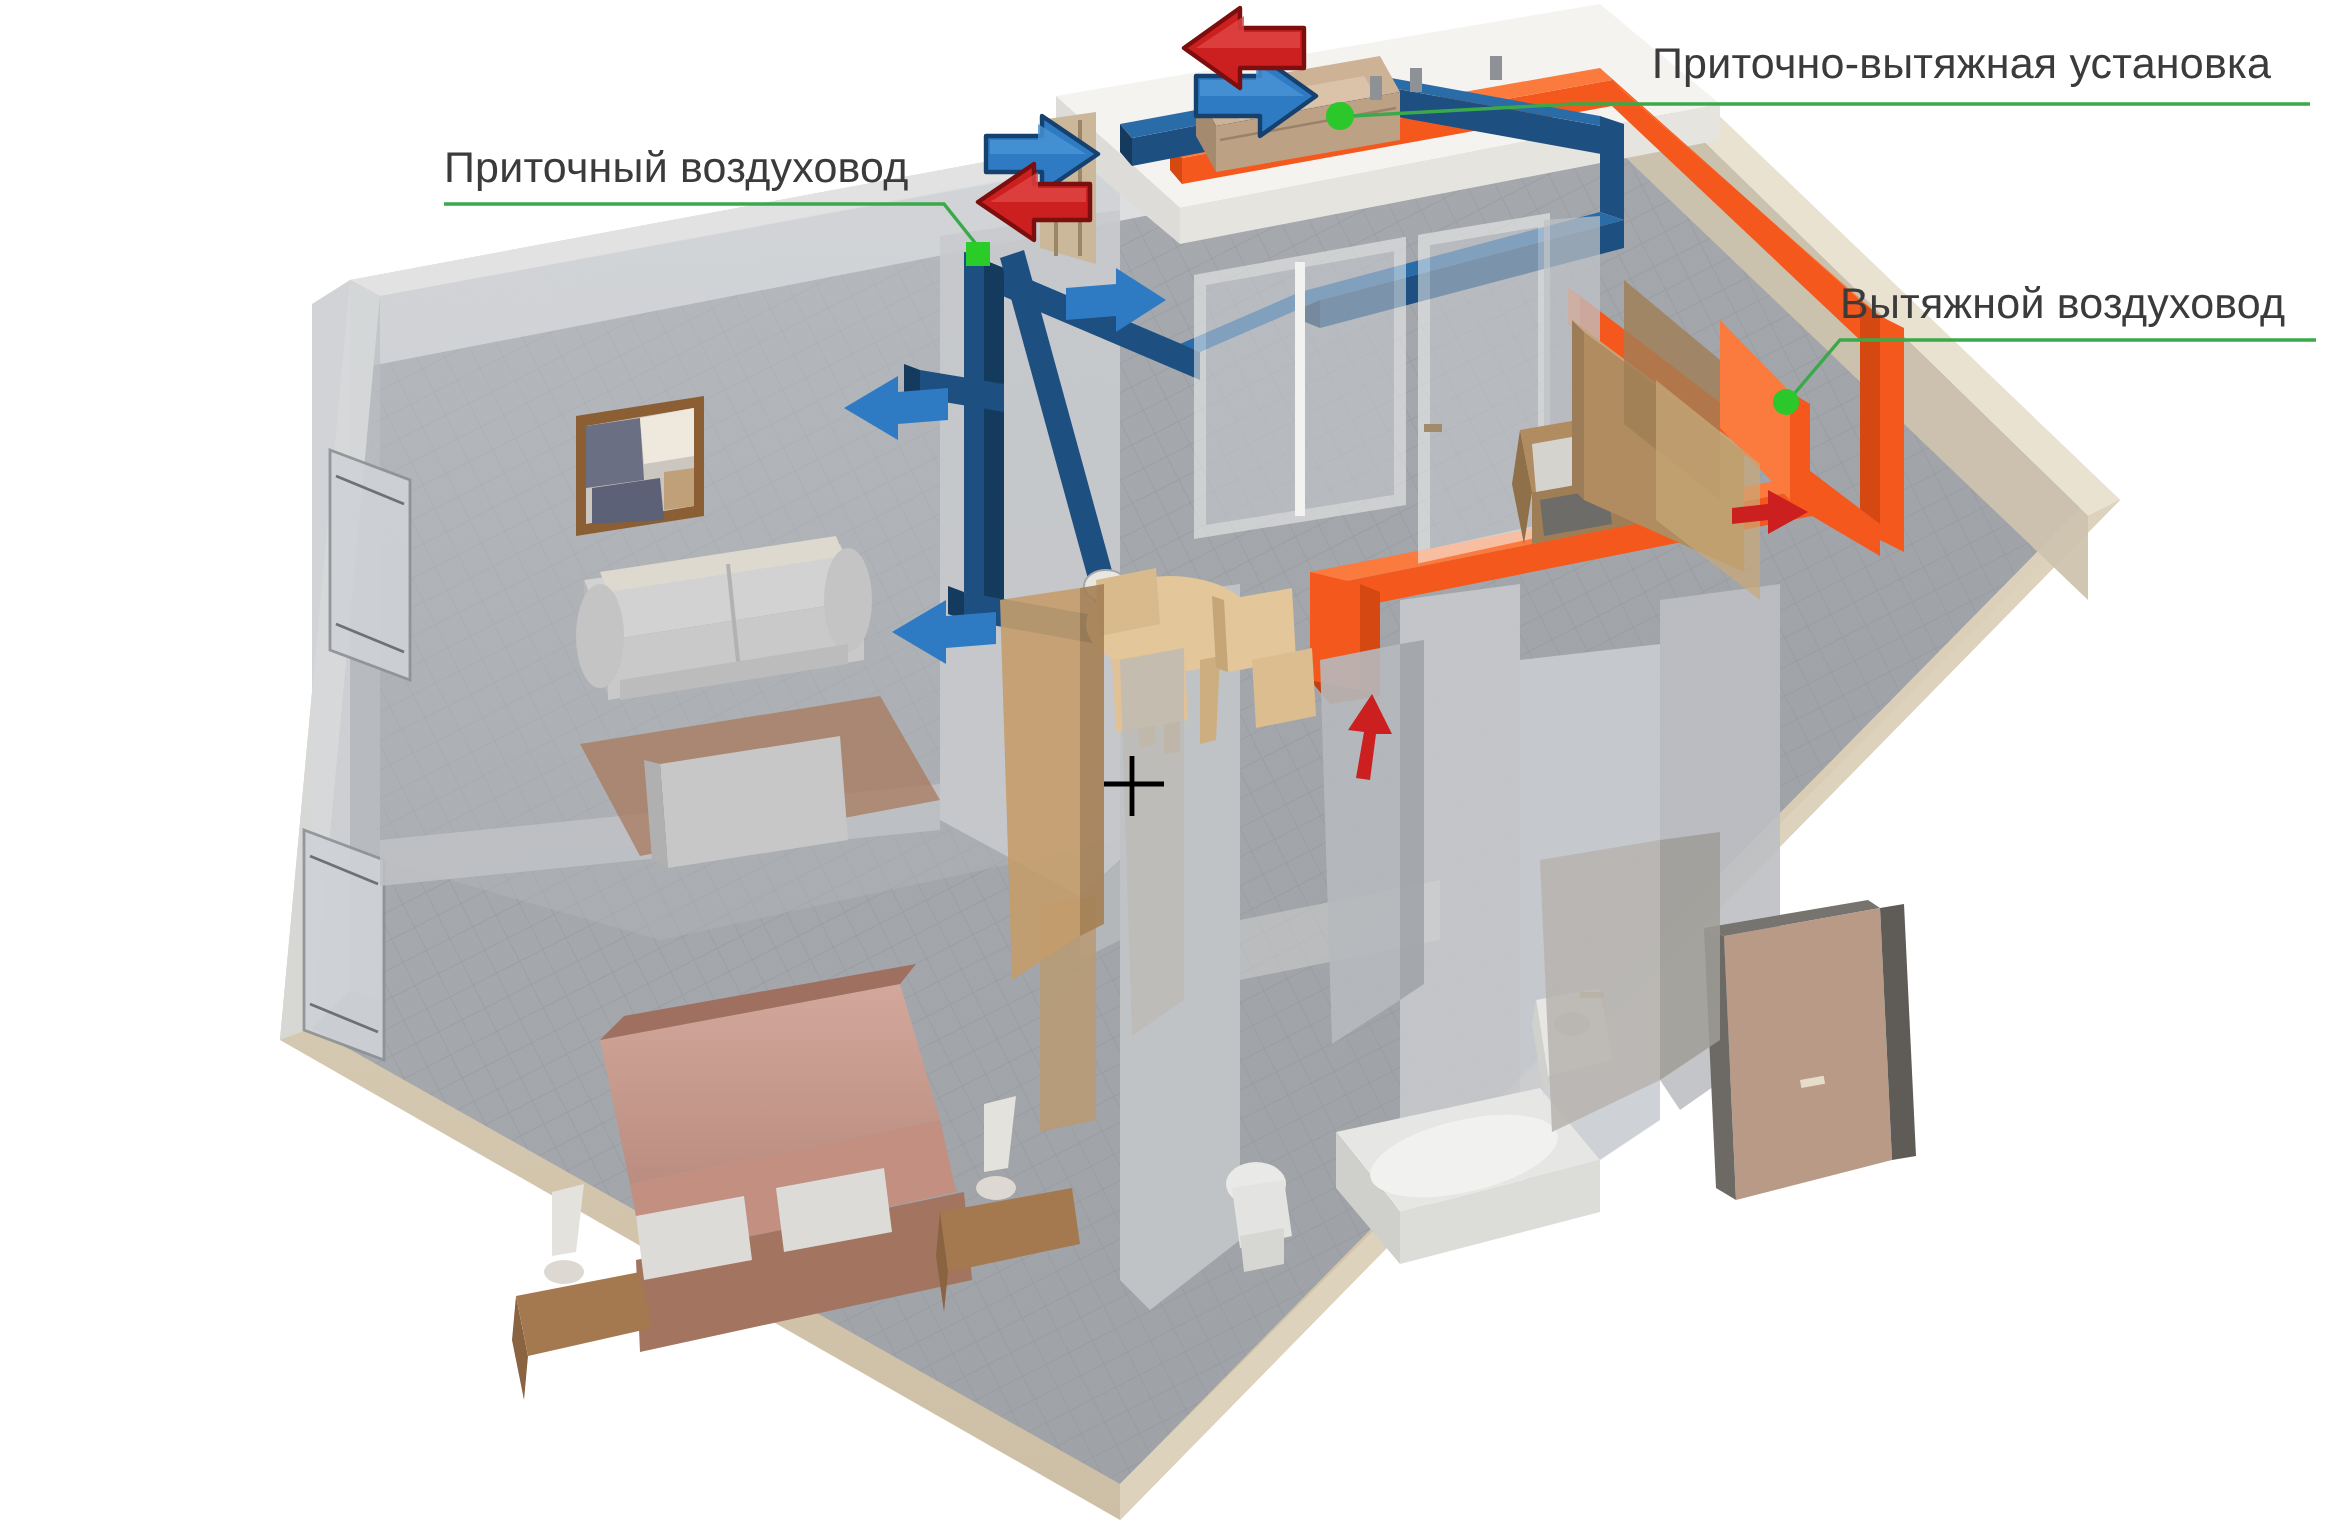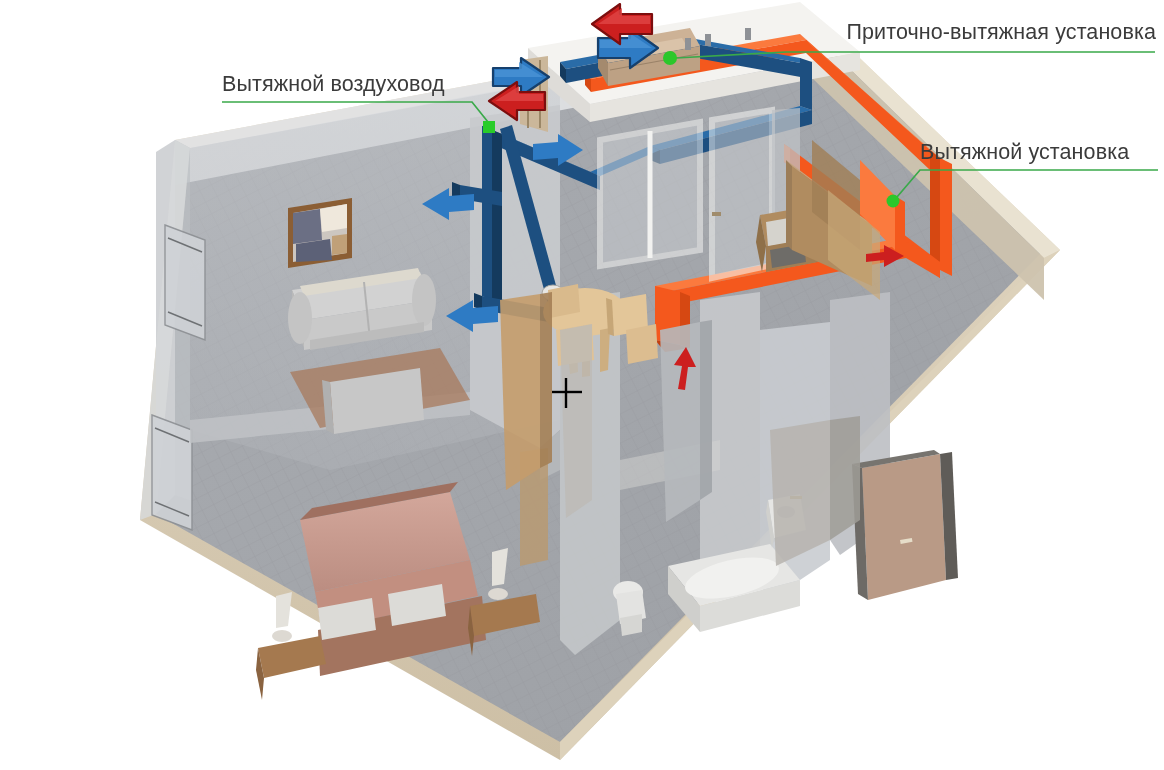--- a/index.html
+++ b/index.html
@@ -1,19 +1,19 @@
 <!DOCTYPE html>
 <html><head>
 <meta charset="utf-8">
 <style>
   html,body{margin:0;padding:0;background:#ffffff;}
   body{font-family:"Liberation Sans","DejaVu Sans",sans-serif;}
   #stage{position:relative;width:1164px;height:770px;overflow:hidden;background:#ffffff;}
   #scene{position:absolute;inset:0;}
-  .lbl{position:absolute;color:#3b3b3b;font-size:21.5px;line-height:28px;white-space:nowrap;letter-spacing:.1px;text-align:right;}
+  .lbl{position:absolute;color:#3b3b3b;font-size:21.5px;line-height:28px;white-space:nowrap;letter-spacing:.1px;}
   .lbl.two{line-height:29px;white-space:normal;}
 </style>
 </head>
 <body>
 
 <div id="stage">
 
   <svg id="scene" viewBox="0 0 1164 770">
     <defs>
       <linearGradient id="glassWall" x1="0" y1="0" x2="0" y2="1">
@@ -376,21 +376,21 @@
 
       <path d="M1158,170 L920,170 L897,197"></path>
     </g>
     <g>
       <rect x="483" y="121" width="12" height="12" fill="#29cc29"></rect>
       <circle cx="670" cy="58" r="7" fill="#2bc72b"></circle>
       <circle cx="893" cy="201" r="6.5" fill="#2bc72b"></circle>
     </g>
   </svg>
 
-  <div class="lbl" style="left:222px;top:70px;">Вытяжной воздуховод</div>
+  <div class="lbl" style="left:222px;top:70px;">Приточный воздуховод</div>
 
   <div class="lbl two" style="left:826px;top:18px;width:330px;">
     <div>Приточно-вытяжная установка</div>
   </div>
 
-  <div class="lbl" style="left:920px;top:138px;">Вытяжной установка</div>
+  <div class="lbl" style="left:920px;top:138px;">Вытяжной воздуховод</div>
 
 </div>
 
 </body></html>

